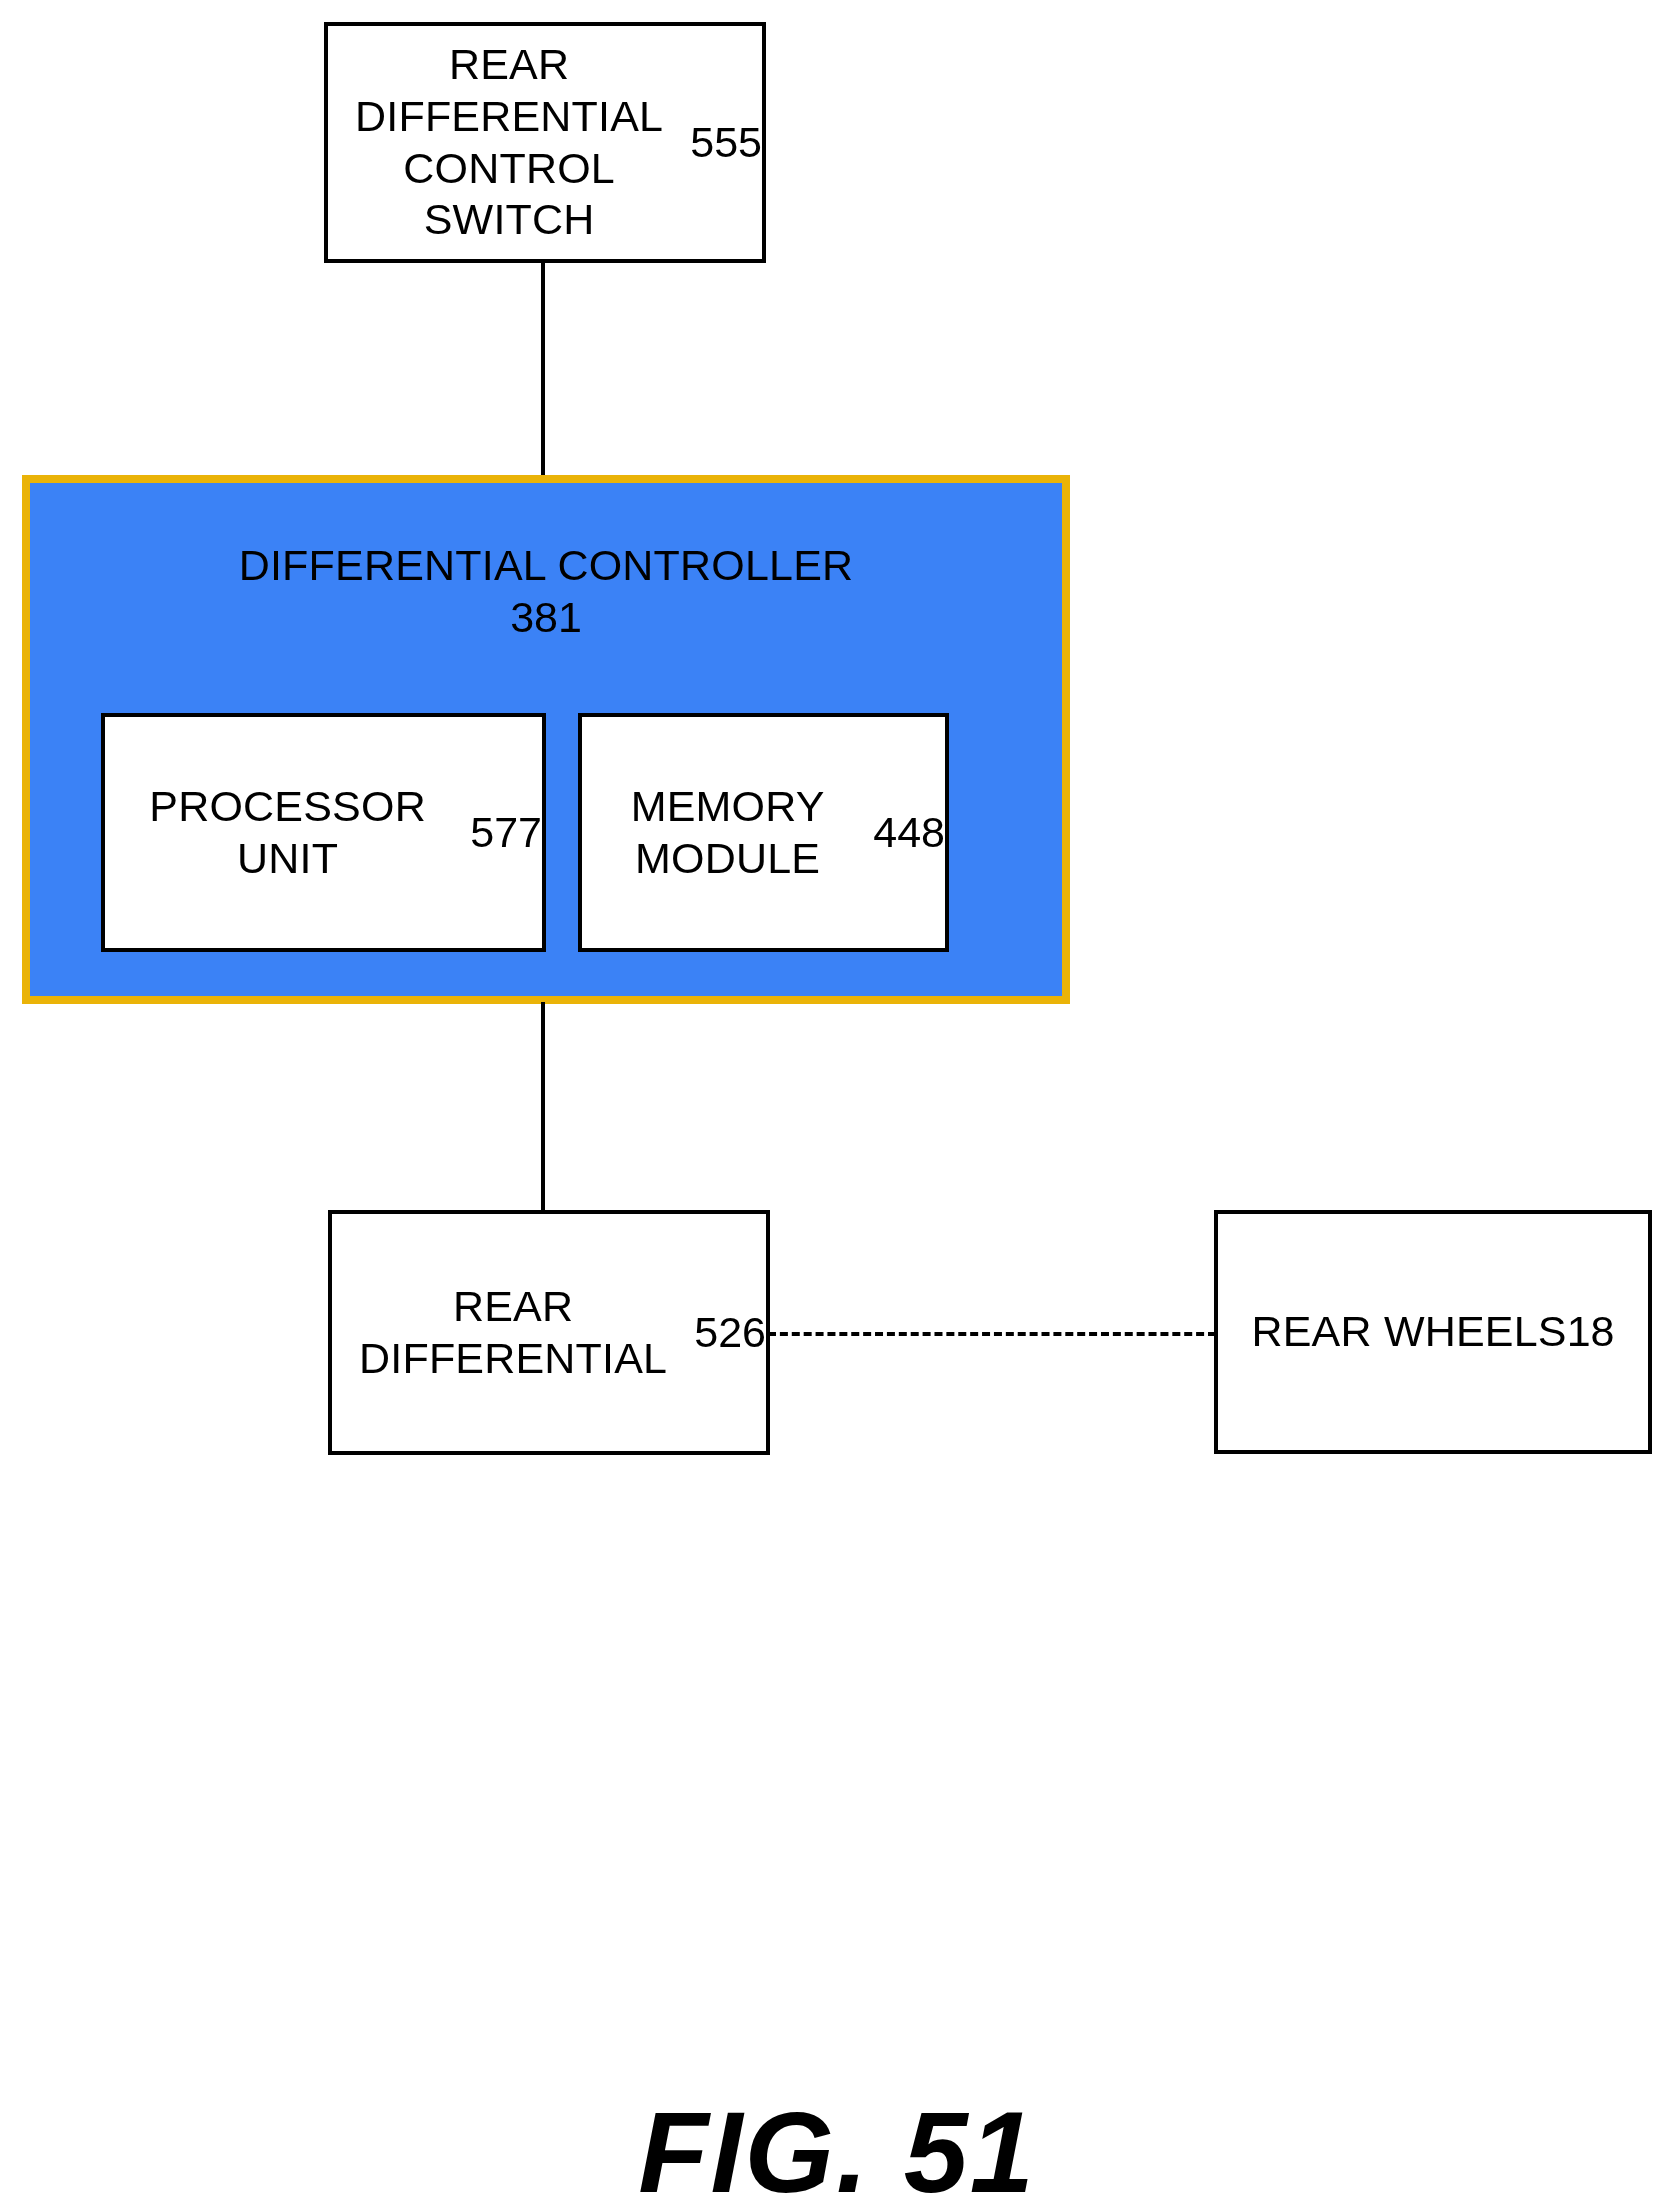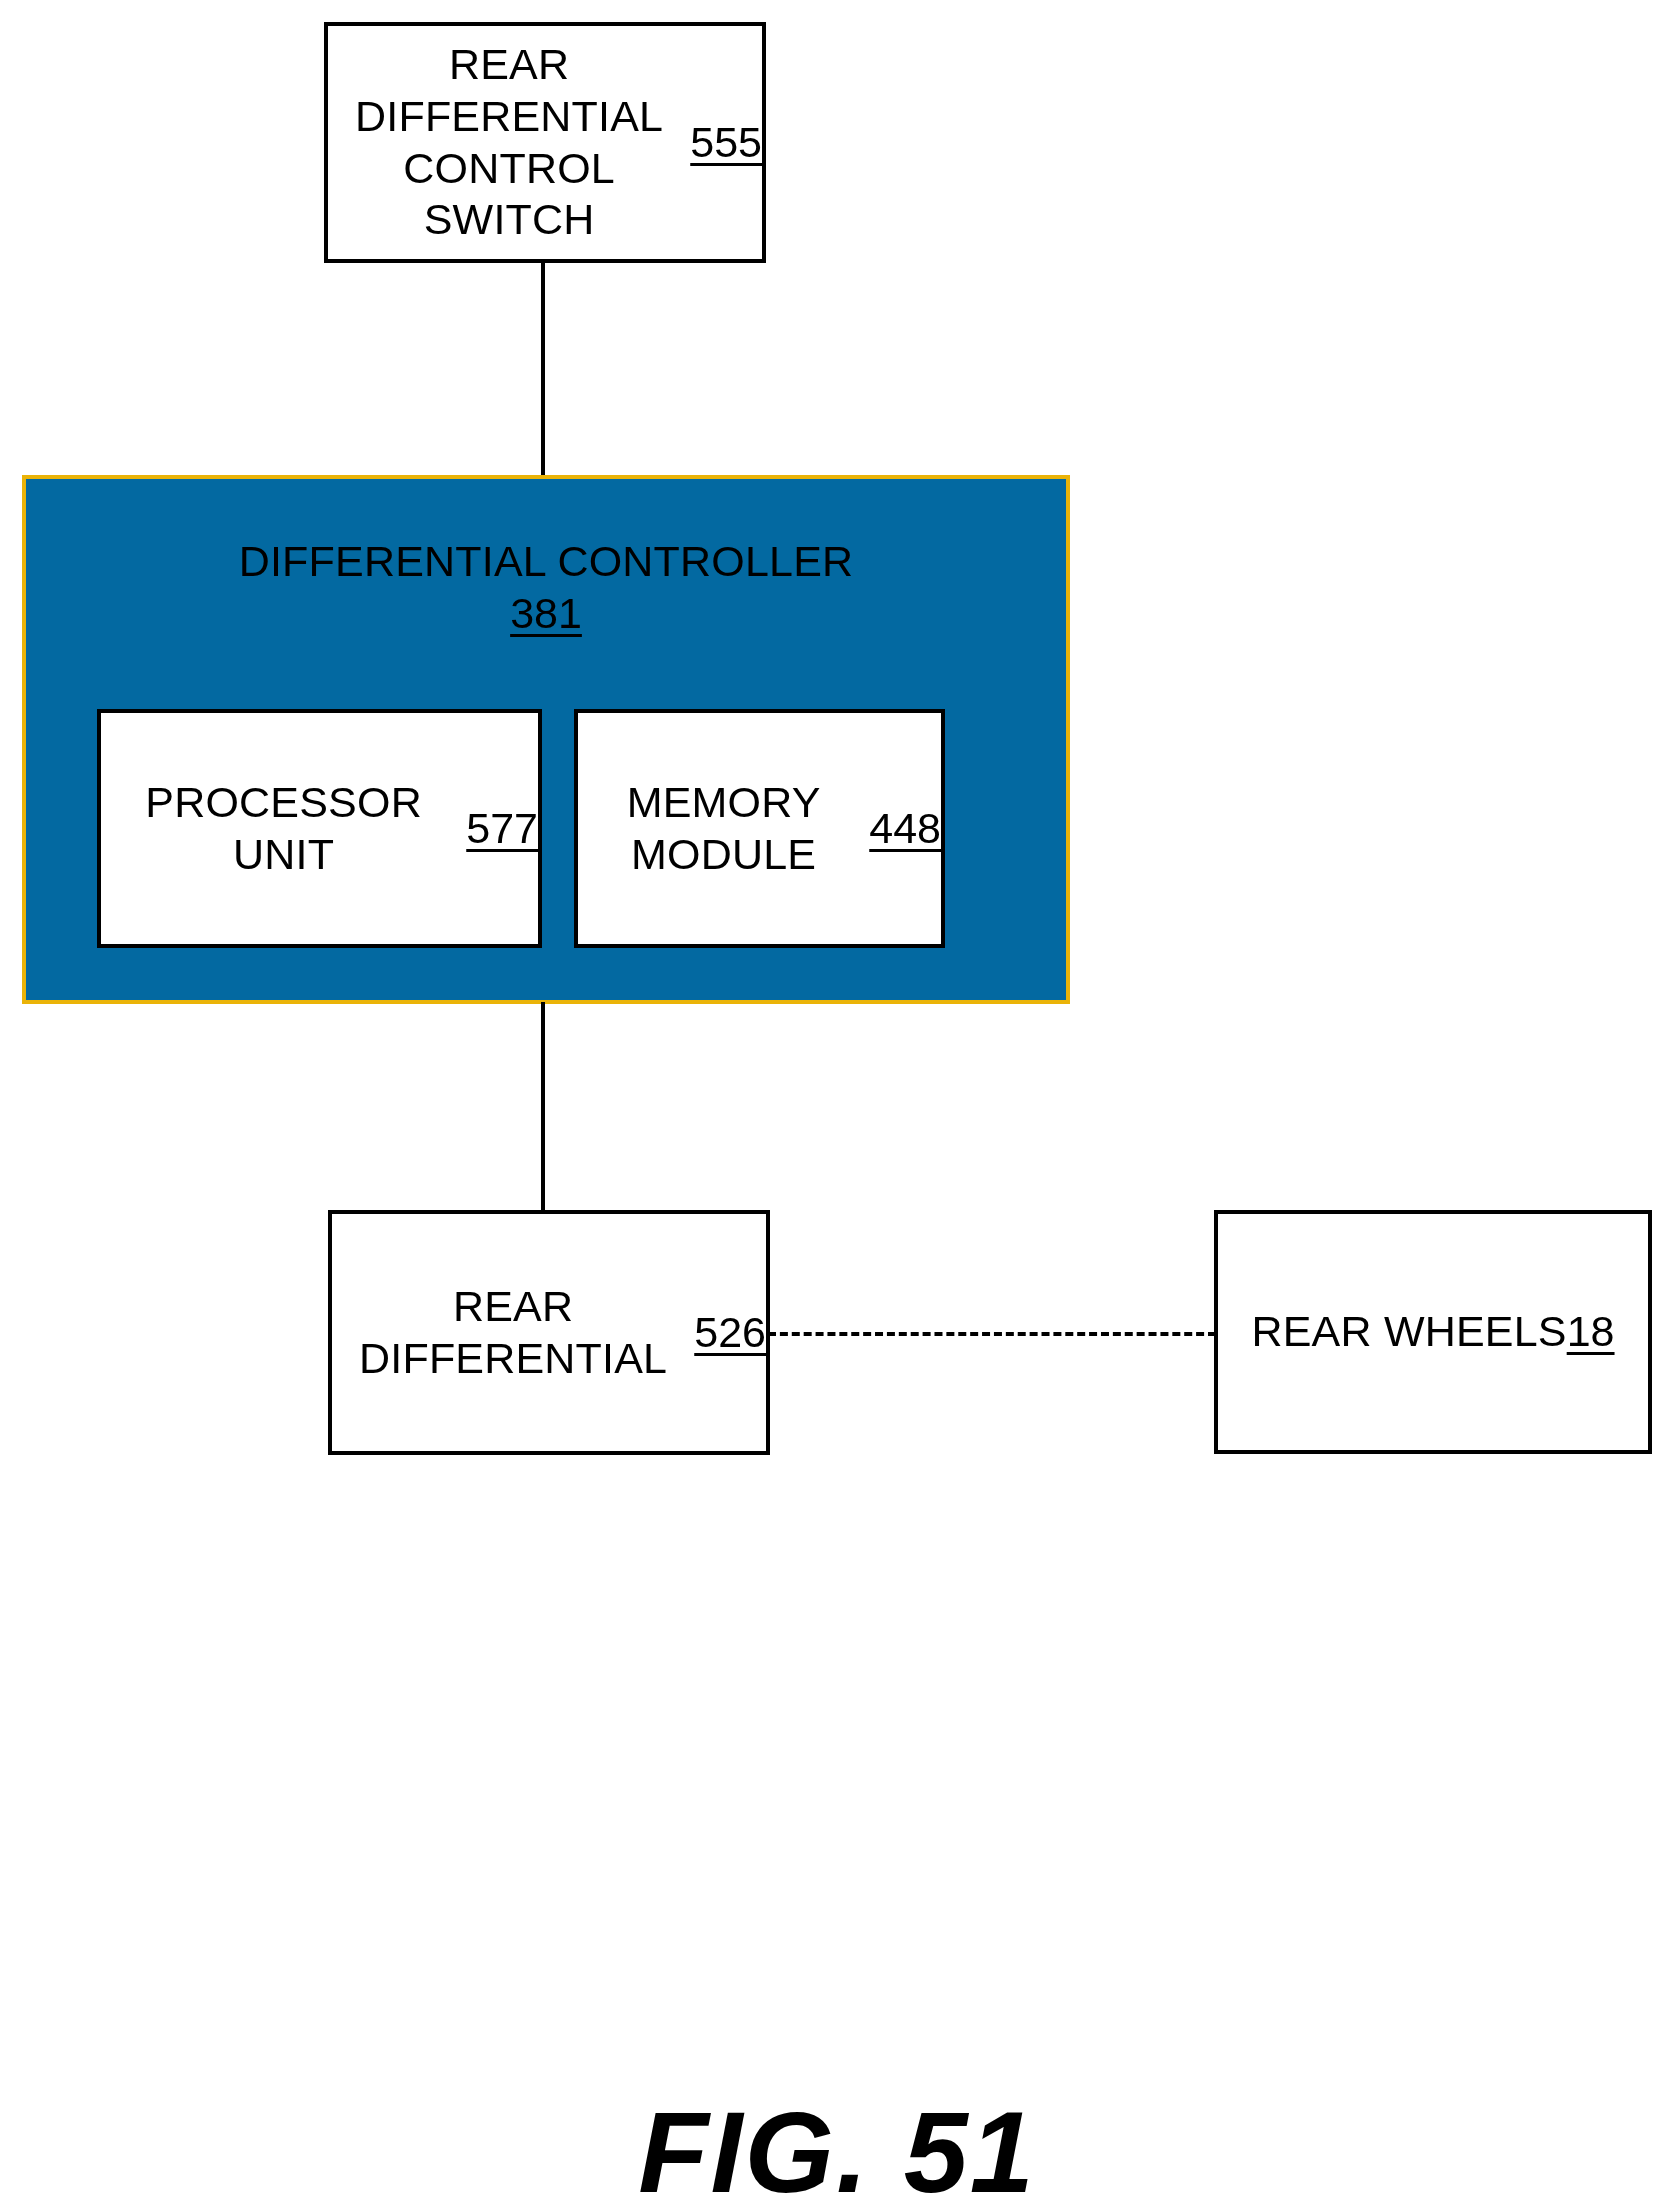--- a/index.html
+++ b/index.html
@@ -39,32 +39,31 @@
     letter-spacing: 0.2px;
     text-align: center;
     white-space: pre-line;
     color: #000000;
   }
 
   .node-ref {
     font-size: 43px;
     line-height: 1.20;
     text-align: center;
-    text-decoration: underline;
     text-underline-offset: 6px;
     text-decoration-thickness: 3px;
     color: #000000;
   }
 
   
   .container-box {
     position: absolute;
     box-sizing: border-box;
-    background: #0369a1;
-    border: 4px solid #eab308;
+    background: #3b82f6;
+    border: 8px solid #eab308;
   }
 
   .container-heading {
     position: absolute;
     left: 0;
     right: 0;
     text-align: center;
   }
 
   

